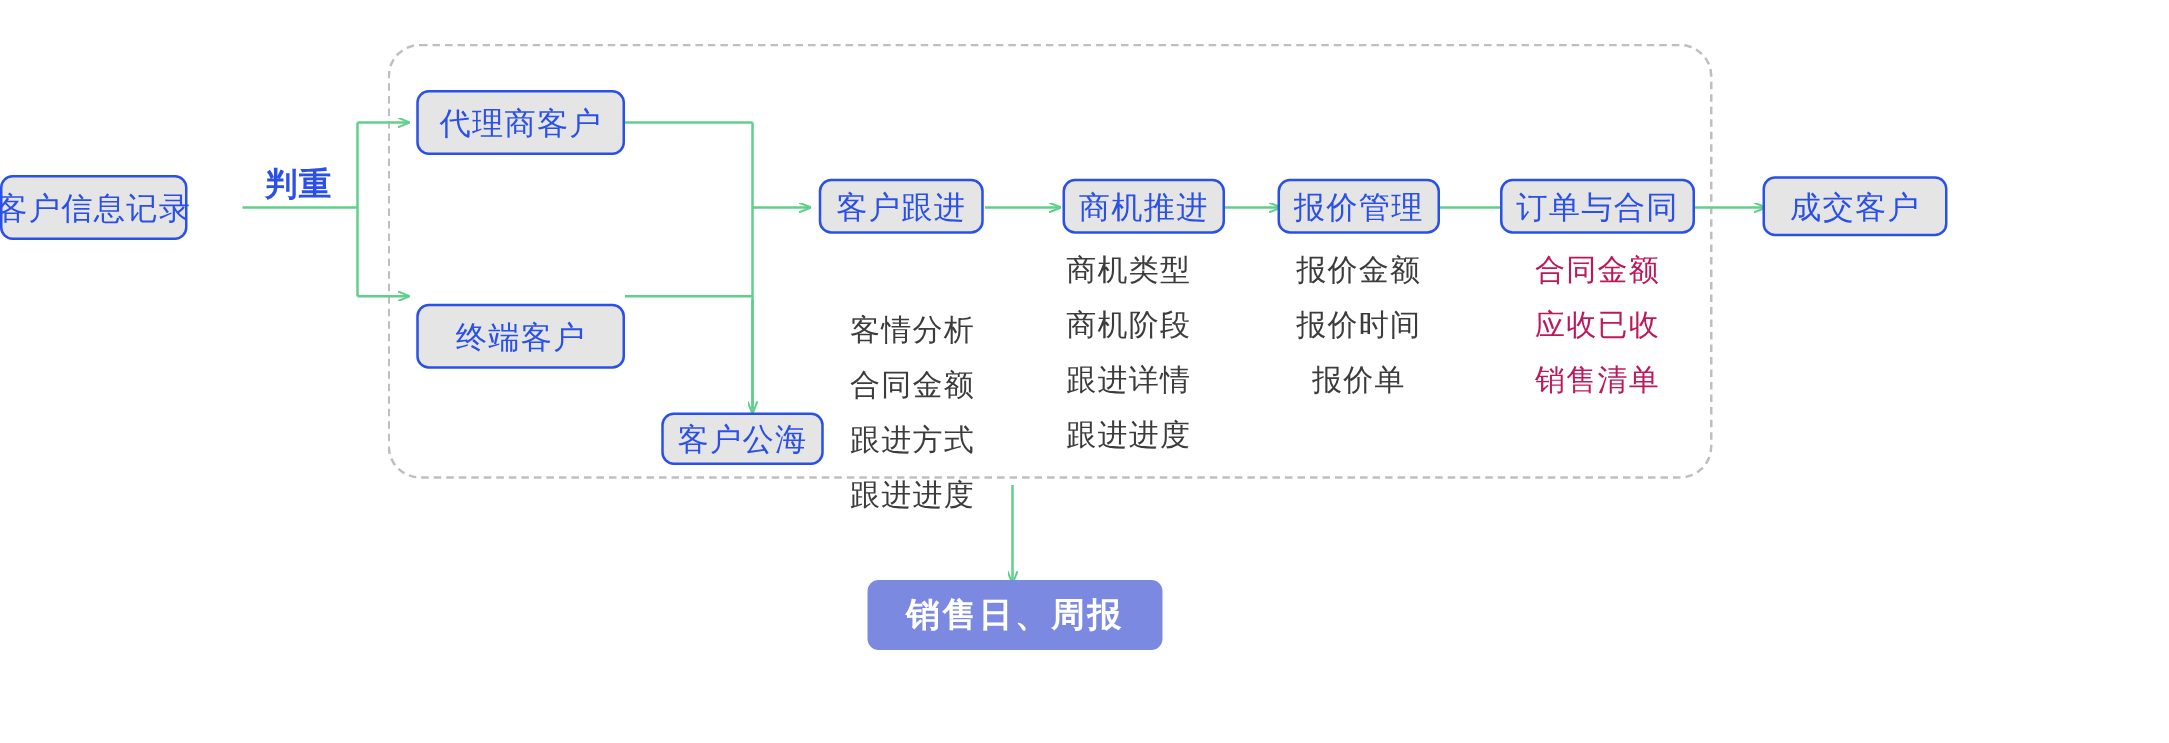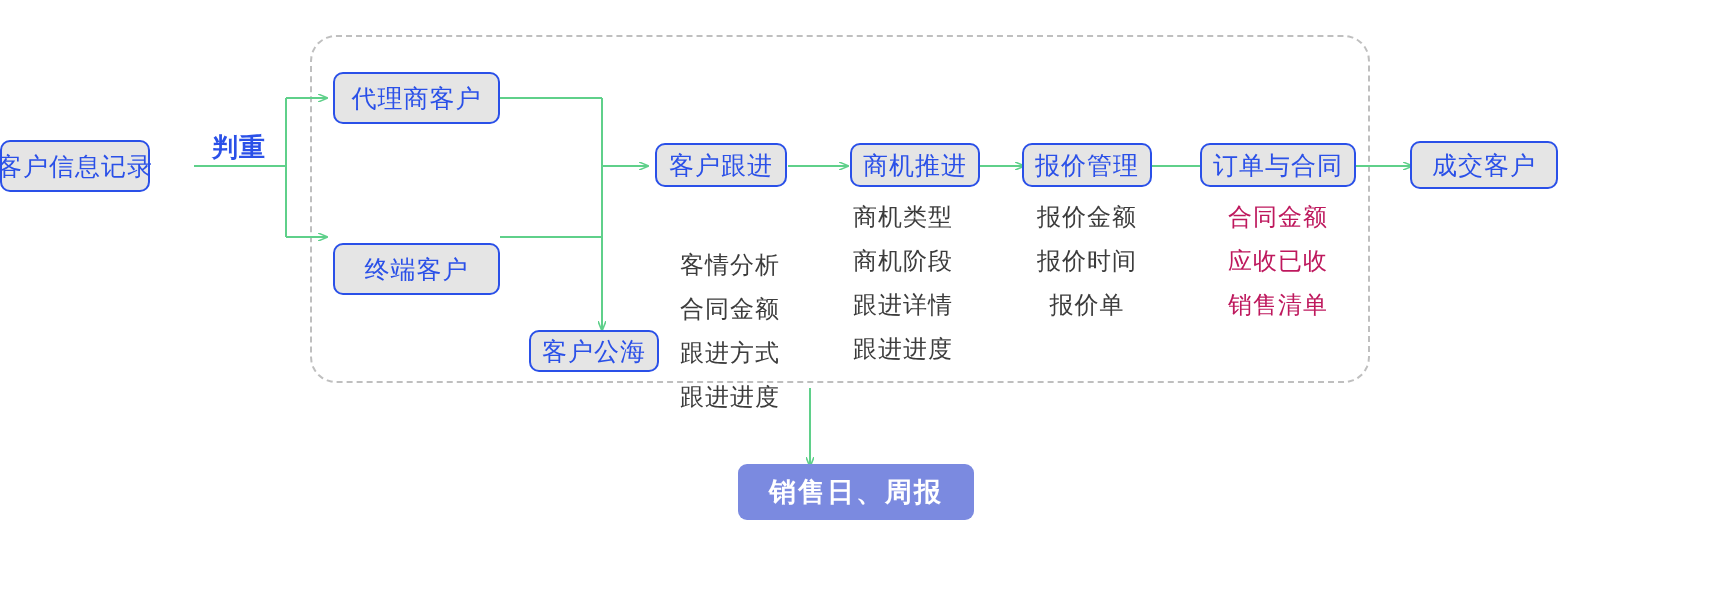--- a/index.html
+++ b/index.html
@@ -135,21 +135,21 @@
   <div class="node" style="left:655px; top:143px; width:132px; height:44px;">客户跟进</div>
 
   <div class="node" style="left:850px; top:143px; width:130px; height:44px;">商机推进</div>
 
   <div class="node" style="left:1022px; top:143px; width:130px; height:44px;">报价管理</div>
 
   <div class="node" style="left:1200px; top:143px; width:156px; height:44px;">订单与合同</div>
 
   <div class="node" style="left:1410px; top:141px; width:148px; height:48px;text-align:center;">成交客户</div>
 
-  <div class="node report" style="left:694px; top:464px; width:236px; height:56px;margin-left:44px;">销售日、周报</div>
+  <div class="node report" style="left:694px; top:464px; width:236px; height:56px;">销售日、周报</div>
 
   <div class="sublist" style="left:660px; top:195px; width:140px;margin-top:48px;">
     <div class="sub-item">客情分析</div>
     <div class="sub-item">合同金额</div>
     <div class="sub-item">跟进方式</div>
     <div class="sub-item">跟进进度</div>
   </div>
 
   <div class="sublist" style="left:833px; top:195px; width:140px;align-items:center;">
     <div class="sub-item">商机类型</div>

